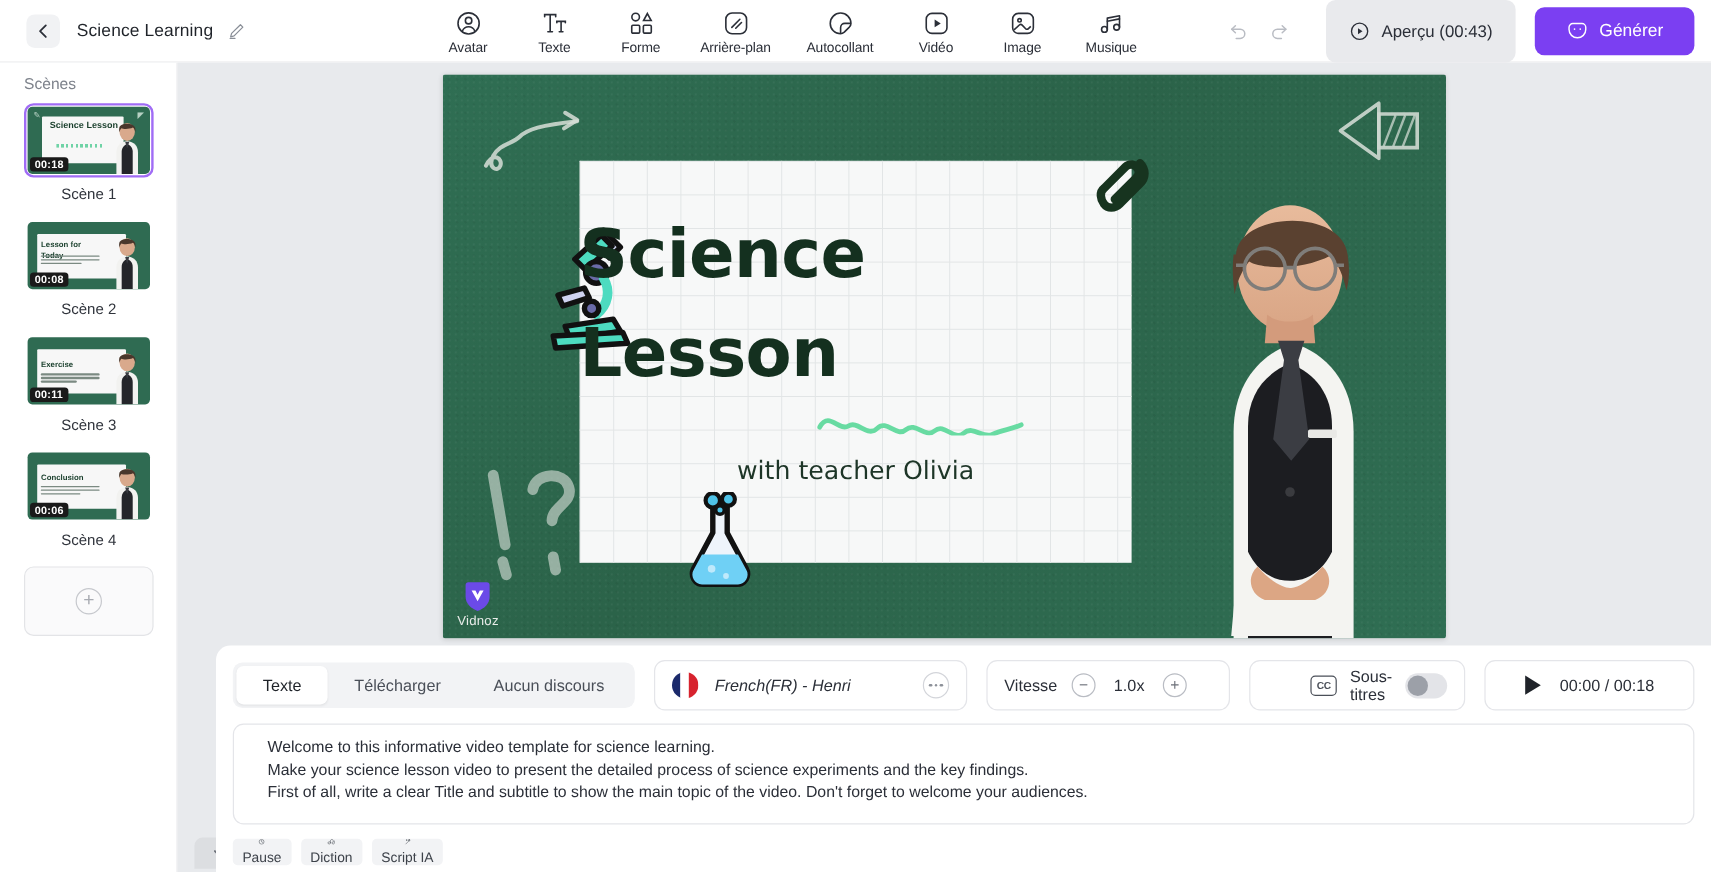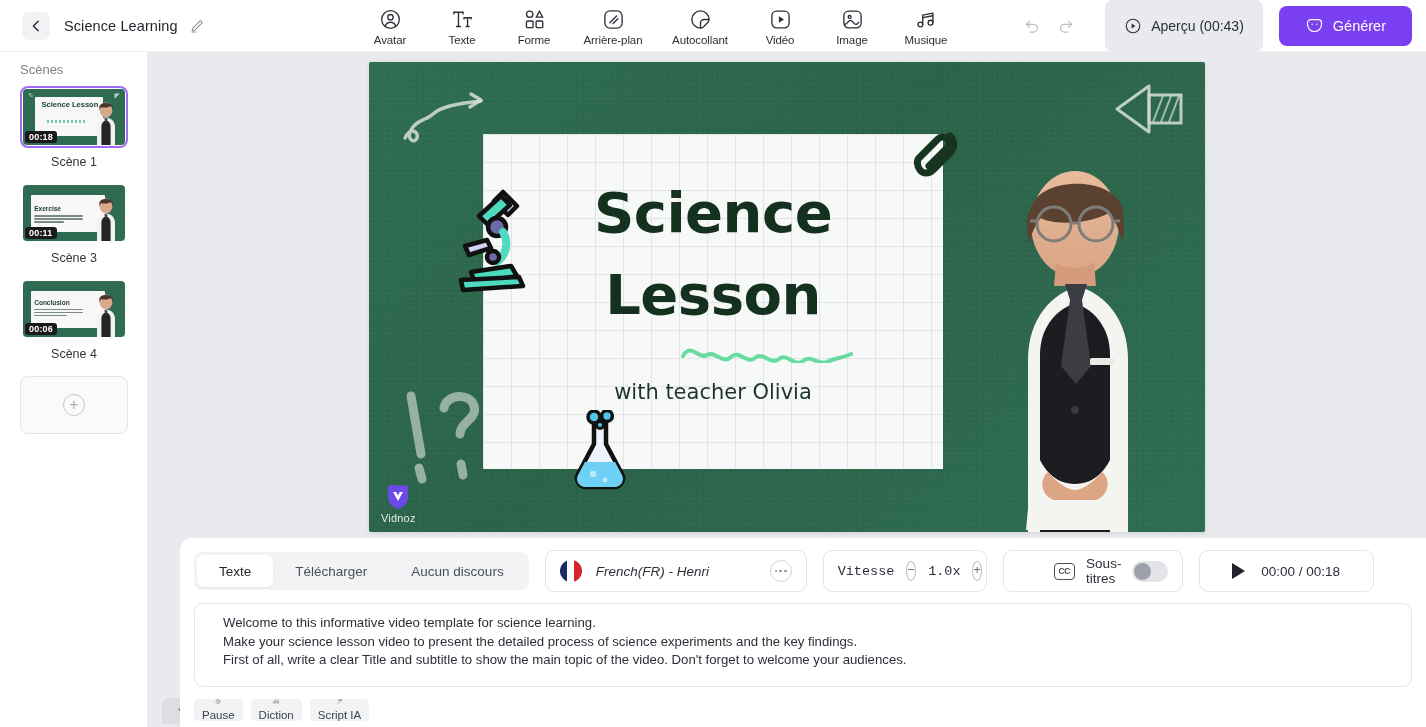--- a/index.html
+++ b/index.html
@@ -104,21 +104,21 @@
   }
   .paper {
     position: absolute; left: 114px; top: 72px; width: 460px; height: 335px;
     background: #f7f8f8;
     background-image:
       linear-gradient(to right, #e2e5e6 1px, transparent 1px),
       linear-gradient(to bottom, #e2e5e6 1px, transparent 1px);
     background-size: 28px 28px;
   }
   .title-l1, .title-l2 {
-    position: absolute; left: 114px; width: 460px; text-align: center;
+    position: absolute; left: 114px; width: 460px; text-align: left;
     font-family: "DejaVu Sans", sans-serif; font-weight: bold; color: #14301f;
     font-size: 56px; letter-spacing: -.5px;
   }
   .title-l1 { top: 118px; }
   .title-l2 { top: 200px; }
   .squiggle { position: absolute; left: 312px; top: 283px; width: 200px; height: 18px; }
   .subtitle {
     position: absolute; left: 114px; top: 318px; width: 460px; text-align: center;
     font-family: "DejaVu Sans", sans-serif; color: #1d3527; font-size: 21px;
   }
@@ -153,21 +153,21 @@
     padding: 0 14px; background: #fff;
   }
   .voice-box { width: 262px; justify-content: space-between; cursor: pointer; font-style: italic; }
   .voice-left { display: flex; align-items: center; gap: 14px; }
   .flag { width: 22px; height: 22px; border-radius: 50%; overflow: hidden; display: flex; }
   .flag i { flex: 1; height: 100%; display: block; }
   .voice-name { font-size: 13.5px; color: #2b2f38; }
   .dots-btn { width: 22px; height: 22px; border-radius: 50%; border: 1px solid #d3d5da;
     display: flex; align-items: center; justify-content: center; gap: 2px; cursor: pointer; }
   .dots-btn b { width: 2.6px; height: 2.6px; border-radius: 50%; background: #8d9199; display: block; }
-  .speed-box { width: 164px; gap: 12px; font-family: Liberation Mono, monospace; }
+  .speed-box { width: 204px; gap: 12px; }
   .speed-label { font-size: 13.5px; color: #2b2f38; }
   .circ-btn { width: 20px; height: 20px; border-radius: 50%; border: 1.4px solid #b9bcc3; color:#6d717a;
     display: flex; align-items: center; justify-content: center; font-size: 13px; line-height: 0; cursor: pointer; }
   .speed-val { font-size: 13.5px; color: #2b2f38; width: 32px; text-align: center; }
   .cc-box { width: 180px; gap: 11px; }
   .cc-icon { width: 23px; height: 17px; border: 1.4px solid #4a4f58; border-radius: 4px;
     display: flex; align-items: center; justify-content: center; font-size: 8.5px; font-weight: bold;
     color: #4a4f58; letter-spacing: -.3px; margin-left: 36px; }
   .cc-label { font-size: 13.5px; color: #2b2f38; flex: 1; }
   .toggle { width: 38px; height: 21px; border-radius: 11px; background: #e3e4e8; position: relative; cursor: pointer; }
@@ -342,20 +342,42 @@
               <path d="M6 46V28c0-5.4 3.4-8.8 9-9.4 5.6.6 9 4 9 9.4v18z" fill="#f2f2f0"></path>
               <path d="M10.4 46V27.5c0-3.3 1.8-5.6 4.6-6.6 2.8 1 4.6 3.3 4.6 6.6V46z" fill="#24252a"></path>
               <path d="M13.3 19.2h3.4l-1.7 5.6z" fill="#3a3c42"></path>
             </svg>
             <div class="dur">00:18</div>
           </div>
         </div>
         <div class="scene-label">Scène 1</div>
       </div>
 
+      <div class="scene">
+        <div class="thumb-wrap">
+          <div class="thumb">
+            <div class="board" style="left:8%;width:72%;top:18%;height:66%"></div>
+            <div class="tb-title" style="left:11%;top:26%;width:50%;text-align:left;font-size:6.5px">Lesson for Today</div>
+            <div class="tb-lines" style="left:11%;top:50%;width:48%">
+                <i></i>
+                <i></i>
+                <i style="width:70%"></i>
+              </div>
+            <svg class="person" viewBox="0 0 30 46">
+              <ellipse cx="15" cy="11" rx="6.4" ry="7.4" fill="#d9a98c"></ellipse>
+              <path d="M8.4 7.5c1-4.4 11.6-4.6 13.2 0 .6 1.7.2 3.6.2 3.6-.5-2.6-2-3.8-2-3.8-3.2 1.6-8.3 1.4-9.6.6 0 0-1.3 1.3-1.6 3.3 0 0-.6-1.9-.2-3.7z" fill="#49372c"></path>
+              <path d="M6 46V28c0-5.4 3.4-8.8 9-9.4 5.6.6 9 4 9 9.4v18z" fill="#f2f2f0"></path>
+              <path d="M10.4 46V27.5c0-3.3 1.8-5.6 4.6-6.6 2.8 1 4.6 3.3 4.6 6.6V46z" fill="#24252a"></path>
+              <path d="M13.3 19.2h3.4l-1.7 5.6z" fill="#3a3c42"></path>
+            </svg>
+            <div class="dur">00:08</div>
+          </div>
+        </div>
+        <div class="scene-label">Scène 2</div>
+      </div>
 
       <div class="scene">
         <div class="thumb-wrap">
           <div class="thumb">
             <div class="board" style="left:8%;width:72%;top:18%;height:66%"></div>
             <div class="tb-title" style="left:11%;top:34%;width:50%;text-align:left;font-size:6.5px">Exercise</div>
             <div class="tb-lines" style="left:11%;top:54%;width:48%">
                 <i></i>
                 <i></i>
                 <i style="width:60%"></i>

